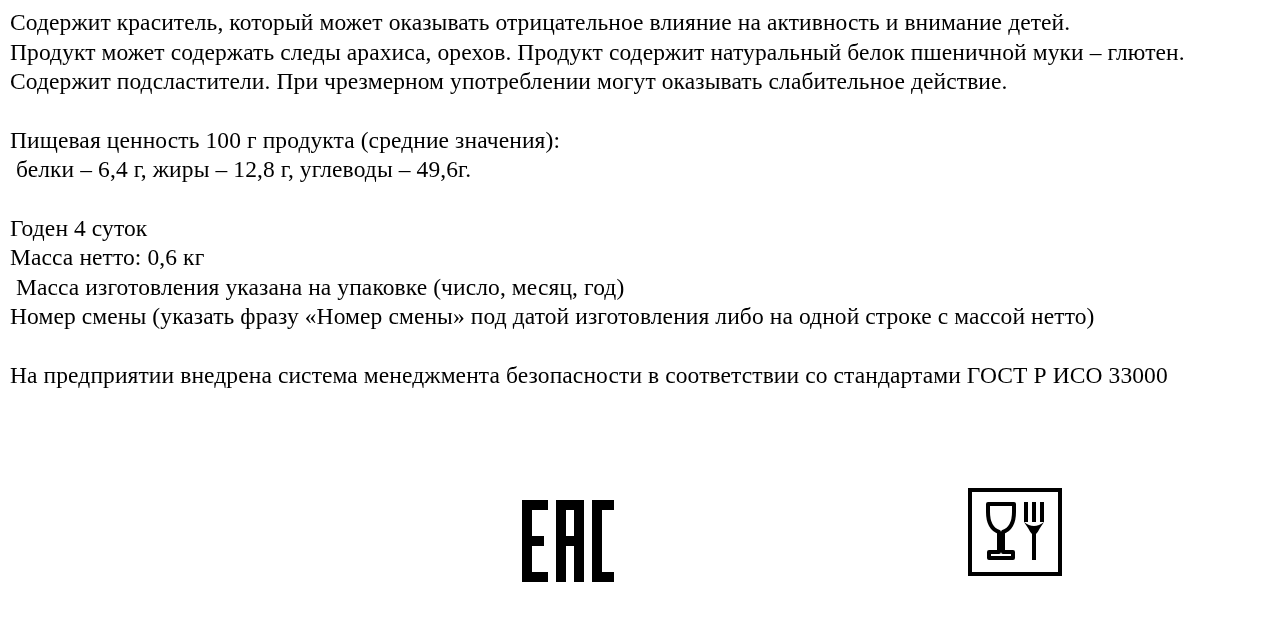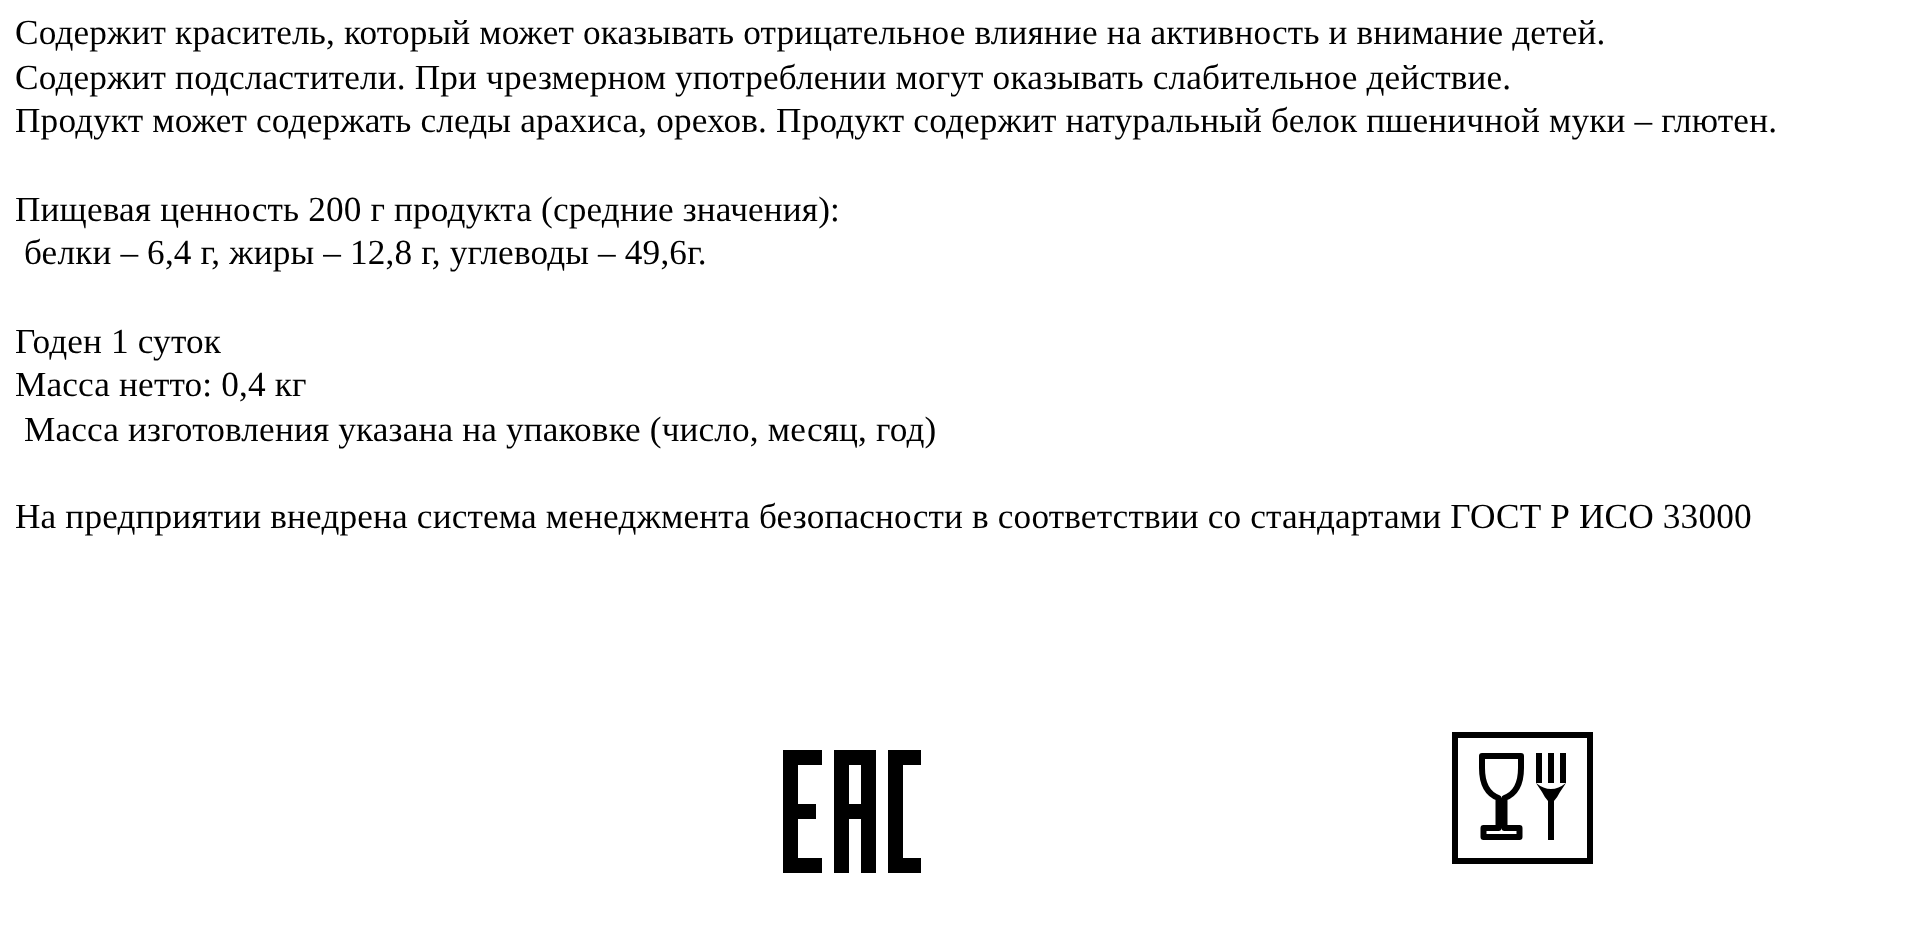--- a/index.html
+++ b/index.html
@@ -61,37 +61,38 @@
     height: 88px;
   }
 </style>
 </head>
 <body>
 
 <div class="page">
 
   <div class="block">
     <div class="line">Содержит краситель, который может оказывать отрицательное влияние на активность и внимание детей.</div>
+    <div class="line">Продукт может содержать следы арахиса, орехов. Продукт содержит натуральный белок пшеничной муки – глютен.</div>
     <div class="line">Содержит подсластители. При чрезмерном употреблении могут оказывать слабительное действие.</div>
-    <div class="line">Продукт может содержать следы арахиса, орехов. Продукт содержит натуральный белок пшеничной муки – глютен.</div>
   </div>
 
   <div class="spacer-sm"></div>
 
   <div class="block">
-    <div class="line">Пищевая ценность 200 г продукта (средние значения):</div>
+    <div class="line">Пищевая ценность 100 г продукта (средние значения):</div>
     <div class="line"> белки – 6,4 г, жиры – 12,8 г, углеводы – 49,6г.</div>
   </div>
 
   <div class="spacer-sm"></div>
 
   <div class="block">
-    <div class="line">Годен 1 суток</div>
-    <div class="line">Масса нетто: 0,4 кг</div>
+    <div class="line">Годен 4 суток</div>
+    <div class="line">Масса нетто: 0,6 кг</div>
     <div class="line"> Масса изготовления указана на упаковке (число, месяц, год)</div>
+    <div class="line">Номер смены (указать фразу «Номер смены» под датой изготовления либо на одной строке с массой нетто)</div>
   </div>
 
   <div class="spacer-sm"></div>
 
   <div class="block">
     <div class="line justify">На предприятии внедрена система менеджмента безопасности в соответствии со стандартами ГОСТ Р ИСО 33000</div>
   </div>
 
   <div class="marks">
 

